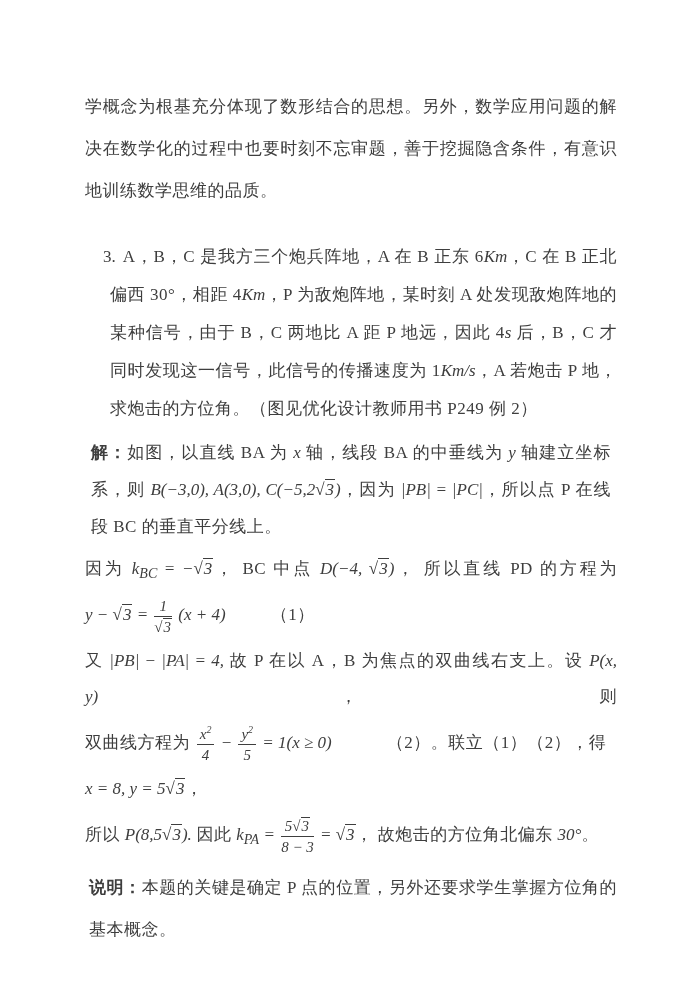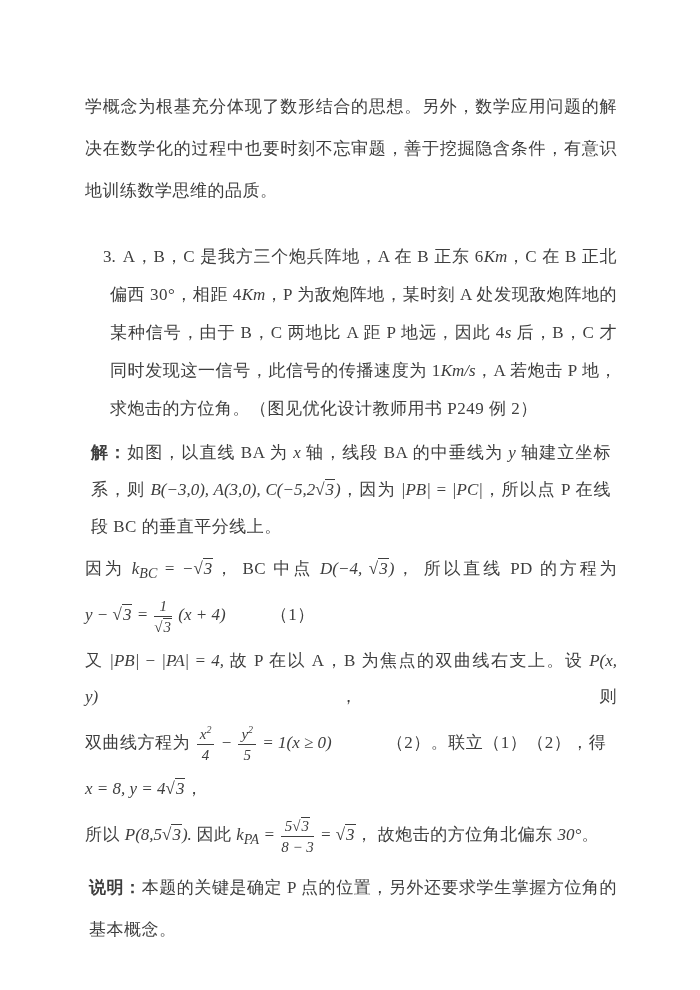--- a/index.html
+++ b/index.html
@@ -56,20 +56,20 @@
     <div class="problem">
       <span class="pnum">3.</span><span><span class="r-t">A，B，C 是我方三个炮兵阵地，A 在 B 正东 6</span><span class="r-m">Km</span><span class="r-t">，C 在 B 正北偏西 30°，相距 4</span><span class="r-m">Km</span><span class="r-t">，P 为敌炮阵地，某时刻 A 处发现敌炮阵地的某种信号，由于 B，C 两地比 A 距 P 地远，因此 4</span><span class="r-m">s</span><span class="r-t"> 后，B，C 才同时发现这一信号，此信号的传播速度为 1</span><span class="r-m">Km/s</span><span class="r-t">，A 若炮击 P 地，求炮击的方位角。（图见优化设计教师用书 P249 例 2）</span></span>
     </div>
 
     <div class="sol">
       <p class="sol-intro"><span class="r-b">解：</span><span class="r-t">如图，以直线 BA 为 </span><span class="r-m">x</span><span class="r-t"> 轴，线段 BA 的中垂线为 </span><span class="r-m">y</span><span class="r-t"> 轴建立坐标系，则 </span><span class="r-m">B(−3,0), A(3,0), C(−5,2</span><span class="sqrt"><span class="sq-sign">√</span><span class="rad"><span class="r-m">3</span></span></span><span class="r-m">)</span><span class="r-t">，因为 </span><span class="r-m">|PB| = |PC|</span><span class="r-t">，所以点 P 在线段 BC 的垂直平分线上。</span></p>
       <p class="line fjust"><span class="r-t">因为 </span><span class="r-m">k</span><sub>BC</sub><span class="r-m"> = −</span><span class="sqrt"><span class="sq-sign">√</span><span class="rad"><span class="r-m">3</span></span></span><span class="r-t">， BC 中点 </span><span class="r-m">D(−4, </span><span class="sqrt"><span class="sq-sign">√</span><span class="rad"><span class="r-m">3</span></span></span><span class="r-m">)</span><span class="r-t">， 所以直线 PD 的方程为</span></p>
       <p class="line formula"><span class="r-m">y − </span><span class="sqrt"><span class="sq-sign">√</span><span class="rad"><span class="r-m">3</span></span></span><span class="r-m"> = </span><span class="frac"><span class="num"><span class="r-m">1</span></span><span class="den"><span class="sqrt"><span class="sq-sign">√</span><span class="rad"><span class="r-m">3</span></span></span></span></span><span class="r-m"> (x + 4)</span><span class="gap" style="width: 45px;"></span><span class="r-t">（1）</span></p>
       <p class="line fjust"><span class="r-t">又 </span><span class="r-m">|PB| − |PA| = 4,</span><span class="r-t"> 故 P 在以 A，B 为焦点的双曲线右支上。设 </span><span class="r-m">P(x, y)</span><span class="r-t">，则</span></p>
       <p class="line formula"><span class="r-t">双曲线方程为 </span><span class="frac"><span class="num"><span class="r-m">x</span><sup>2</sup></span><span class="den"><span class="r-m">4</span></span></span><span class="r-m"> − </span><span class="frac"><span class="num"><span class="r-m">y</span><sup>2</sup></span><span class="den"><span class="r-m">5</span></span></span><span class="r-m"> = 1(x ≥ 0)</span><span class="gap" style="width: 55px;"></span><span class="r-t">（2）。联立（1）（2），得</span></p>
-      <p class="line"><span class="r-m">x = 8, y = 4</span><span class="sqrt"><span class="sq-sign">√</span><span class="rad"><span class="r-m">3</span></span></span><span class="r-t">，</span></p>
+      <p class="line"><span class="r-m">x = 8, y = 5</span><span class="sqrt"><span class="sq-sign">√</span><span class="rad"><span class="r-m">3</span></span></span><span class="r-t">，</span></p>
       <p class="line formula"><span class="r-t">所以 </span><span class="r-m">P(8,5</span><span class="sqrt"><span class="sq-sign">√</span><span class="rad"><span class="r-m">3</span></span></span><span class="r-m">).</span><span class="r-t"> 因此 </span><span class="r-m">k</span><sub>PA</sub><span class="r-m"> = </span><span class="frac"><span class="num"><span class="r-m">5</span><span class="sqrt"><span class="sq-sign">√</span><span class="rad"><span class="r-m">3</span></span></span></span><span class="den"><span class="r-m">8 − 3</span></span></span><span class="r-m"> = </span><span class="sqrt"><span class="sq-sign">√</span><span class="rad"><span class="r-m">3</span></span></span><span class="r-t">， 故炮击的方位角北偏东 </span><span class="r-m">30°</span><span class="r-t">。</span></p>
     </div>
 
     <p class="note"><span class="r-b">说明：</span><span><span class="r-t">本题的关键是确定 P 点的位置，另外还要求学生掌握方位角的基本概念。</span></span></p>
 
   </div>
 </div>
 
 </body></html>

